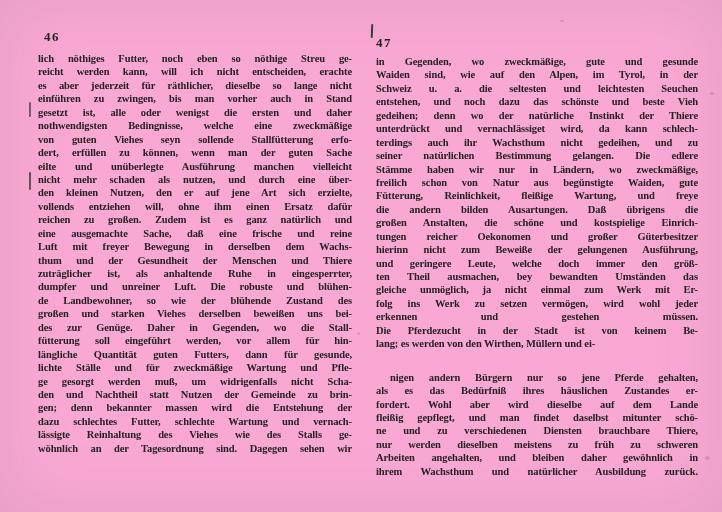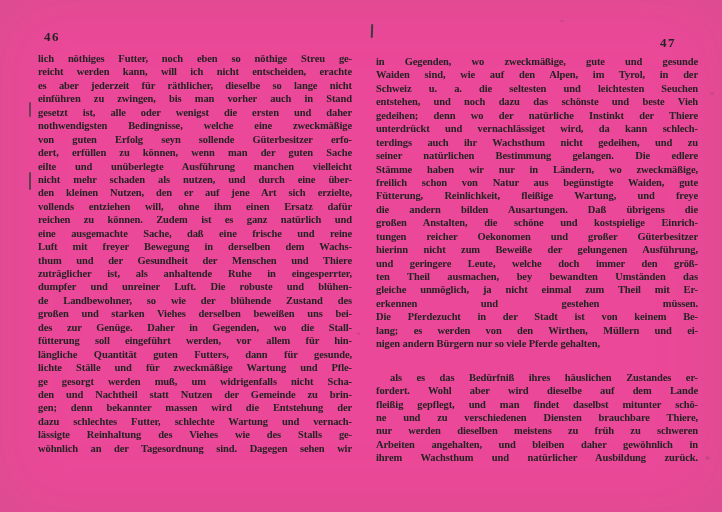--- a/index.html
+++ b/index.html
@@ -2,40 +2,40 @@
 <html><head>
 <meta charset="utf-8">
 <style>
   html, body { margin: 0; padding: 0; }
   body { background: #9a9a9a; }
 
   .scan {
     position: relative;
     width: 722px;
     height: 512px;
-    background: #ec4899;
+    background: #f9a8d4;
     font-family: "Liberation Serif", serif;
     color: #232323;
     overflow: hidden;
     box-shadow: inset 0 0 70px rgba(110,105,95,0.15);
   }
 
   .page { position: absolute; }
   .page-left  { left: 38px;  top: 30px; width: 314px; }
   .page-right { left: 376px; top: 36px; width: 322px; }
 
   .pagenum {
     font-size: 13px;
     font-weight: bold;
     letter-spacing: 1.5px;
     height: 13px;
     line-height: 13px;
   }
   .page-left  .pagenum { margin-left: 6px; margin-bottom: 9px; }
-  .page-right .pagenum { text-align: right; margin-right: 22px; margin-bottom: 6px; }
+  .page-right .pagenum { margin-right: 22px; margin-bottom: 6px; }
 
   .line {
     font-size: 10.5px;
     font-weight: bold;
     line-height: 13.45px;
     height: 13.45px;
     text-align: justify;
     text-align-last: justify;
     letter-spacing: -0.1px;
     overflow: hidden;
@@ -71,27 +71,27 @@
 
   <div class="page page-left">
     <div class="pagenum">46</div>
     <div class="text-block">
         <div class="line">lich nöthiges Futter, noch eben so nöthige Streu ge-</div>
         <div class="line">reicht werden kann, will ich nicht entscheiden, erachte</div>
         <div class="line">es aber jederzeit für räthlicher, dieselbe so lange nicht</div>
         <div class="line">einführen zu zwingen, bis man vorher auch in Stand</div>
         <div class="line">gesetzt ist, alle oder wenigst die ersten und daher</div>
         <div class="line">nothwendigsten Bedingnisse, welche eine zweckmäßige</div>
-        <div class="line">von guten Erfolg seyn sollende Güterbesitzer erfo-</div>
+        <div class="line">von guten Viehes seyn sollende Stallfütterung erfo-</div>
         <div class="line">dert, erfüllen zu können, wenn man der guten Sache</div>
         <div class="line">eilte und unüberlegte Ausführung manchen vielleicht</div>
         <div class="line">nicht mehr schaden als nutzen, und durch eine über-</div>
         <div class="line">den kleinen Nutzen, den er auf jene Art sich erzielte,</div>
         <div class="line">vollends entziehen will, ohne ihm einen Ersatz dafür</div>
-        <div class="line">reichen zu können. Zudem ist es ganz natürlich und</div>
+        <div class="line">reichen zu großen. Zudem ist es ganz natürlich und</div>
         <div class="line">eine ausgemachte Sache, daß eine frische und reine</div>
         <div class="line">Luft mit freyer Bewegung in derselben dem Wachs-</div>
         <div class="line">thum und der Gesundheit der Menschen und Thiere</div>
         <div class="line">zuträglicher ist, als anhaltende Ruhe in eingesperrter,</div>
         <div class="line">dumpfer und unreiner Luft. Die robuste und blühen-</div>
         <div class="line">de Landbewohner, so wie der blühende Zustand des</div>
         <div class="line">großen und starken Viehes derselben beweißen uns bei-</div>
         <div class="line">des zur Genüge. Daher in Gegenden, wo die Stall-</div>
         <div class="line">fütterung soll eingeführt werden, vor allem für hin-</div>
         <div class="line">längliche Quantität guten Futters, dann für gesunde,</div>
@@ -118,25 +118,26 @@
         <div class="line">seiner natürlichen Bestimmung gelangen. Die edlere</div>
         <div class="line">Stämme haben wir nur in Ländern, wo zweckmäßige,</div>
         <div class="line">freilich schon von Natur aus begünstigte Waiden, gute</div>
         <div class="line">Fütterung, Reinlichkeit, fleißige Wartung, und freye</div>
         <div class="line">die andern bilden Ausartungen. Daß übrigens die</div>
         <div class="line">großen Anstalten, die schöne und kostspielige Einrich-</div>
         <div class="line">tungen reicher Oekonomen und großer Güterbesitzer</div>
         <div class="line">hierinn nicht zum Beweiße der gelungenen Ausführung,</div>
         <div class="line">und geringere Leute, welche doch immer den größ-</div>
         <div class="line">ten Theil ausmachen, bey bewandten Umständen das</div>
-        <div class="line">gleiche unmöglich, ja nicht einmal zum Theil mit Er-</div>
+        <div class="line">gleiche unmöglich, ja nicht einmal zum Werk mit Er-</div>
+        <div class="line">folg ins Werk zu setzen vermögen, wird wohl jeder</div>
         <div class="line">erkennen und gestehen müssen.</div>
         <div class="line">Die Pferdezucht in der Stadt ist von keinem Be-</div>
         <div class="line">lang; es werden von den Wirthen, Müllern und ei-</div>
-        <div class="line">nigen andern Bürgern nur so viele Pferde gehalten,</div>
+        <div class="line">nigen andern Bürgern nur so jene Pferde gehalten,</div>
         <div class="line">als es das Bedürfniß ihres häuslichen Zustandes er-</div>
         <div class="line">fordert. Wohl aber wird dieselbe auf dem Lande</div>
         <div class="line">fleißig gepflegt, und man findet daselbst mitunter schö-</div>
         <div class="line">ne und zu verschiedenen Diensten brauchbare Thiere,</div>
         <div class="line">nur werden dieselben meistens zu früh zu schweren</div>
         <div class="line">Arbeiten angehalten, und bleiben daher gewöhnlich in</div>
         <div class="line">ihrem Wachsthum und natürlicher Ausbildung zurück.</div>
       </div>
   </div>
 

